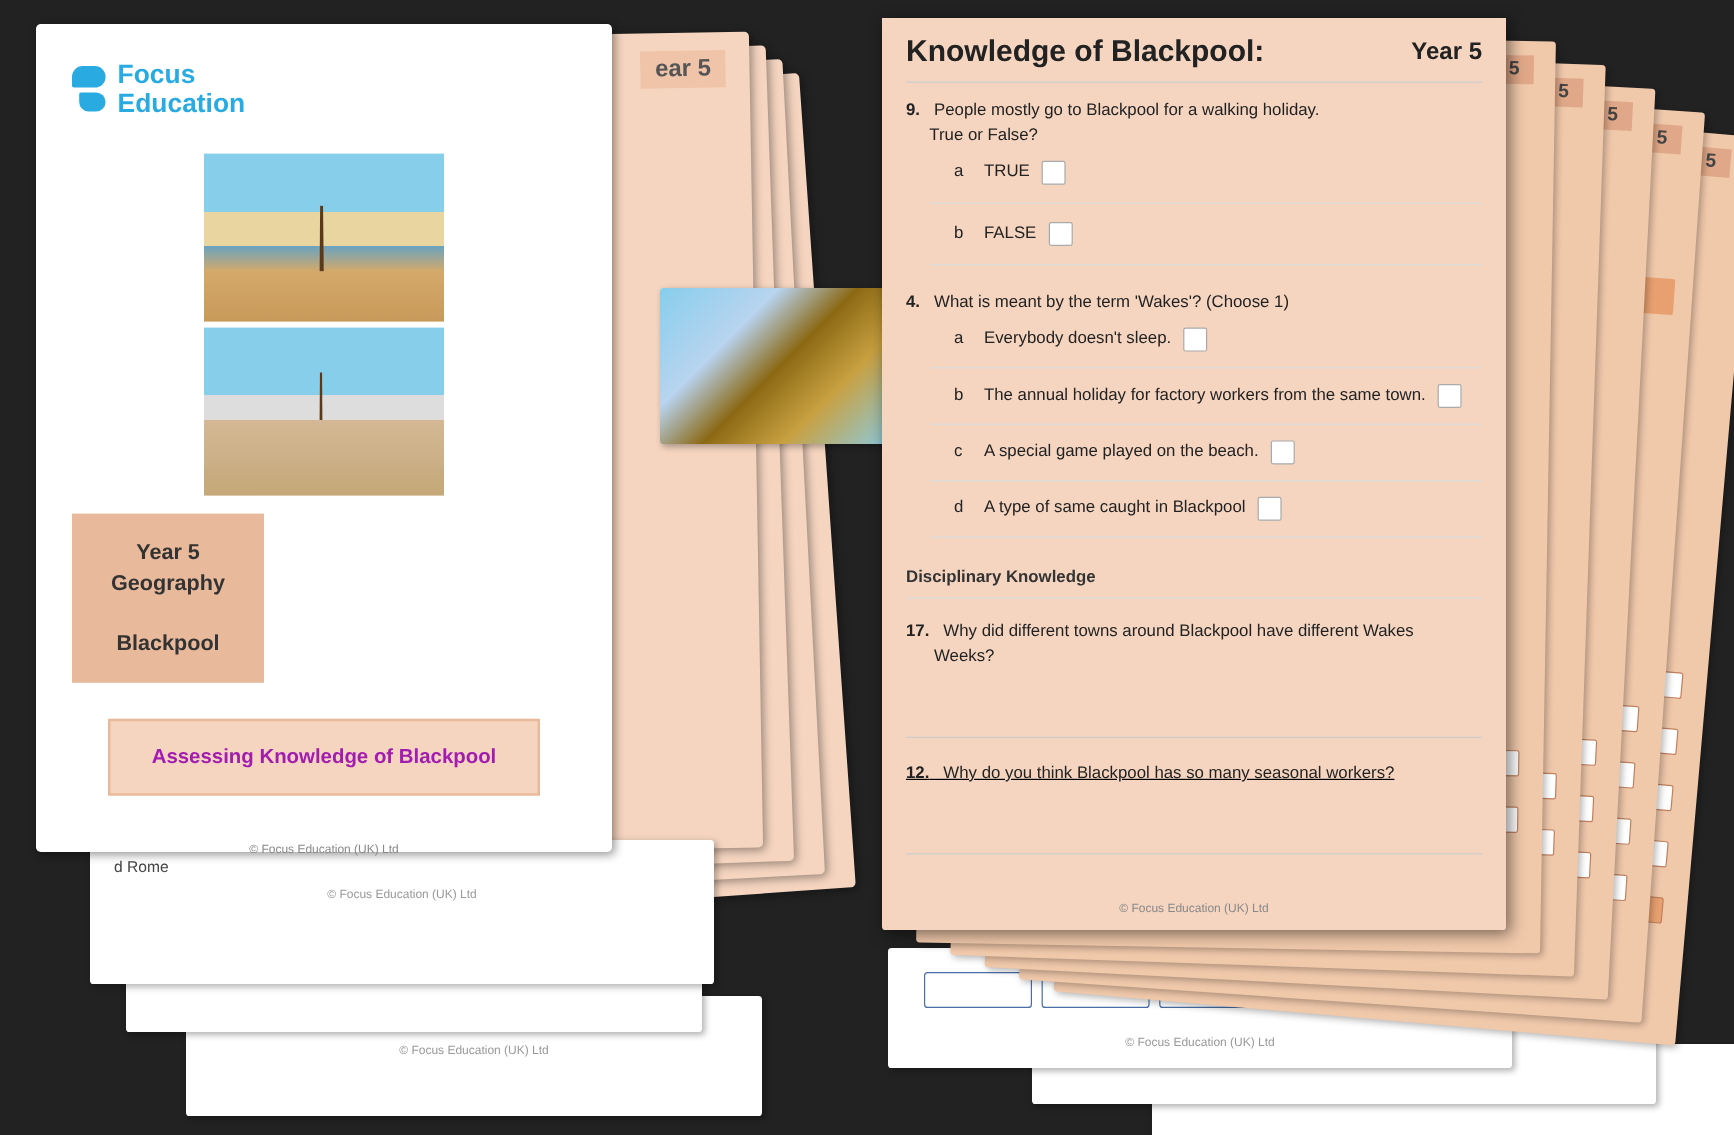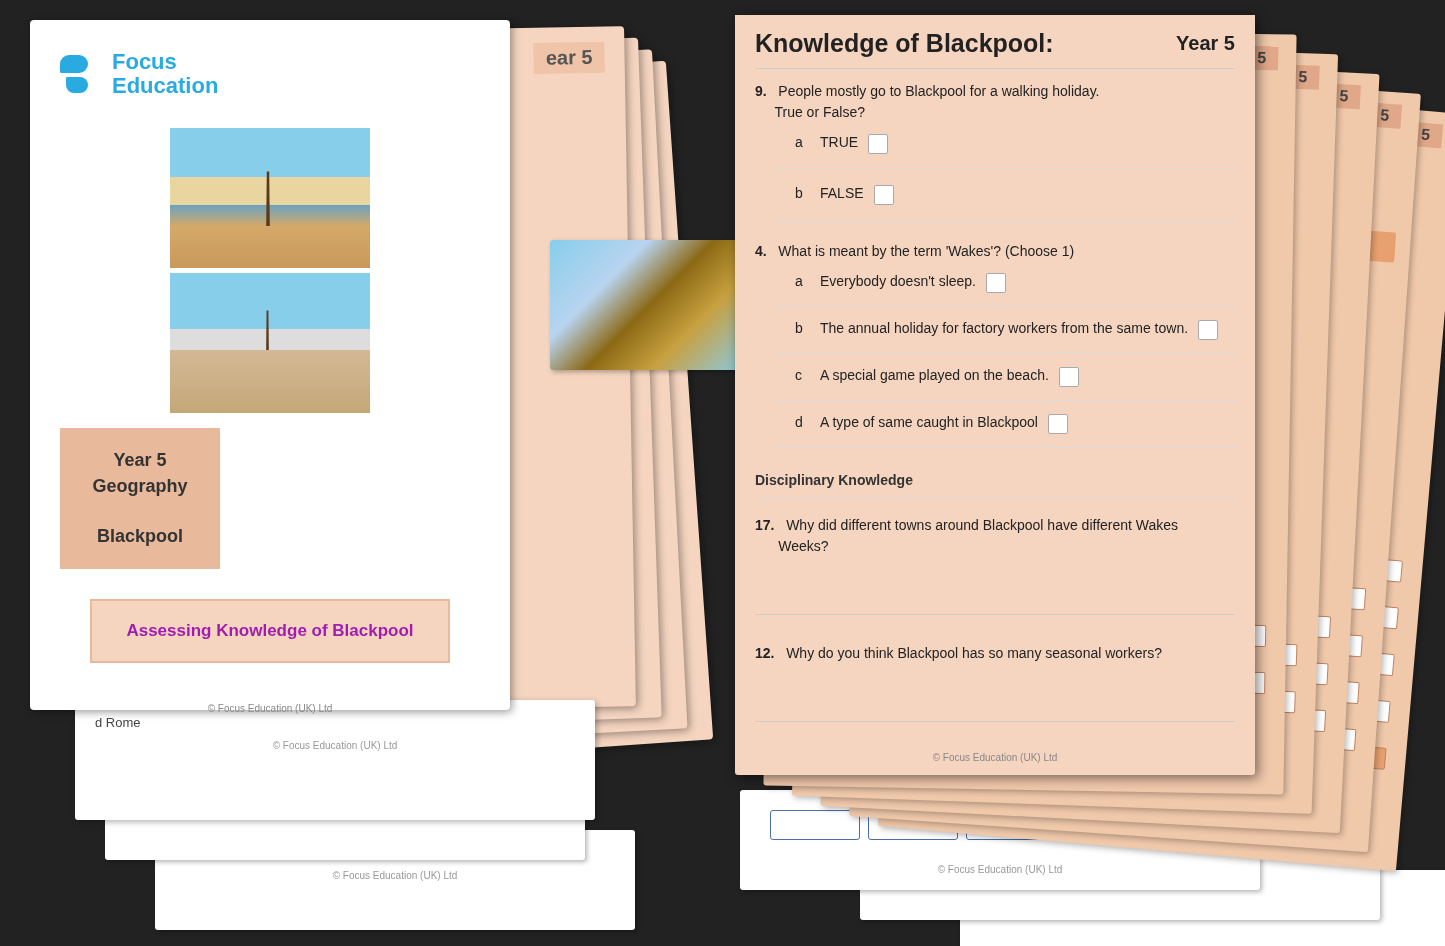--- a/index.html
+++ b/index.html
@@ -38,21 +38,21 @@
       z-index: 10;
     }
 
     .cover-header {
       padding: 30px 30px 20px;
     }
 
     .logo-container {
       display: flex;
       align-items: center;
-      gap: 24px;
+      gap: 10px;
     }
 
     .logo-icon {
       display: flex;
       flex-direction: column;
       gap: 4px;
     }
 
     .logo-bubble-top {
       width: 28px;
@@ -709,21 +709,21 @@
 
       <div class="question-item" style="margin-top:16px;">
         <div class="question-text">
           <span class="question-number">17.</span>
           &nbsp; Why did different towns around Blackpool have different Wakes<br>
           &nbsp;&nbsp;&nbsp;&nbsp;&nbsp;&nbsp;Weeks?
         </div>
         <div style="height:50px; border-bottom:1px solid #ccc;"></div>
       </div>
 
-      <div class="question-item" style="margin-top:28px;">
+      <div class="question-item" style="margin-top:18px;text-decoration:underline;">
         <div class="question-text">
           <span class="question-number">12.</span>
           &nbsp; Why do you think Blackpool has so many seasonal workers?
         </div>
         <div style="height:50px; border-bottom:1px solid #ccc;"></div>
       </div>
     </div>
 
     <div class="question-footer">© Focus Education (UK) Ltd</div>
   </div>

